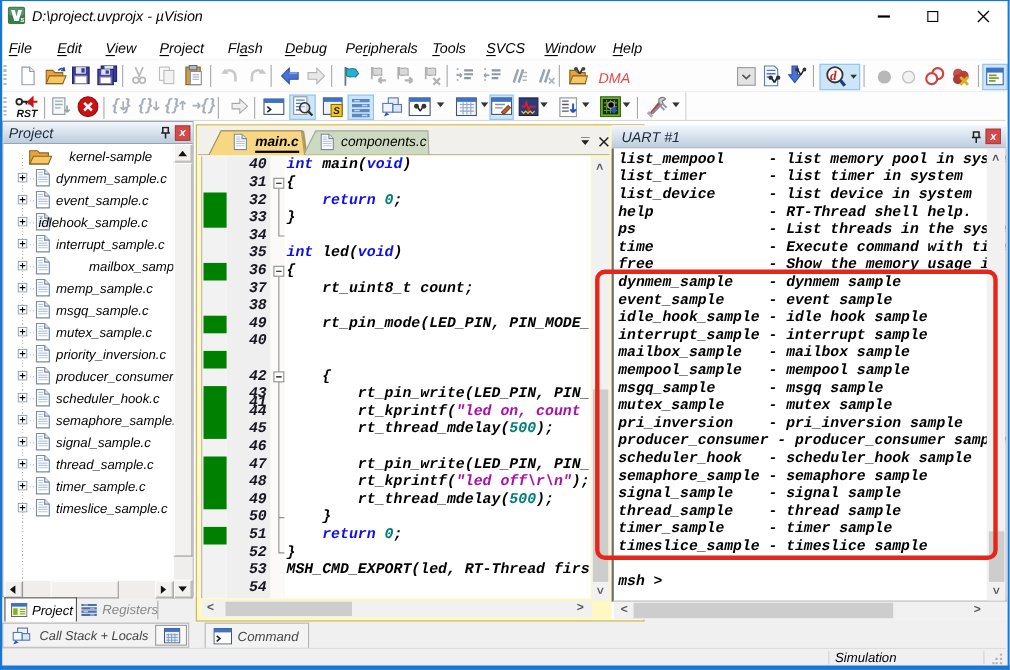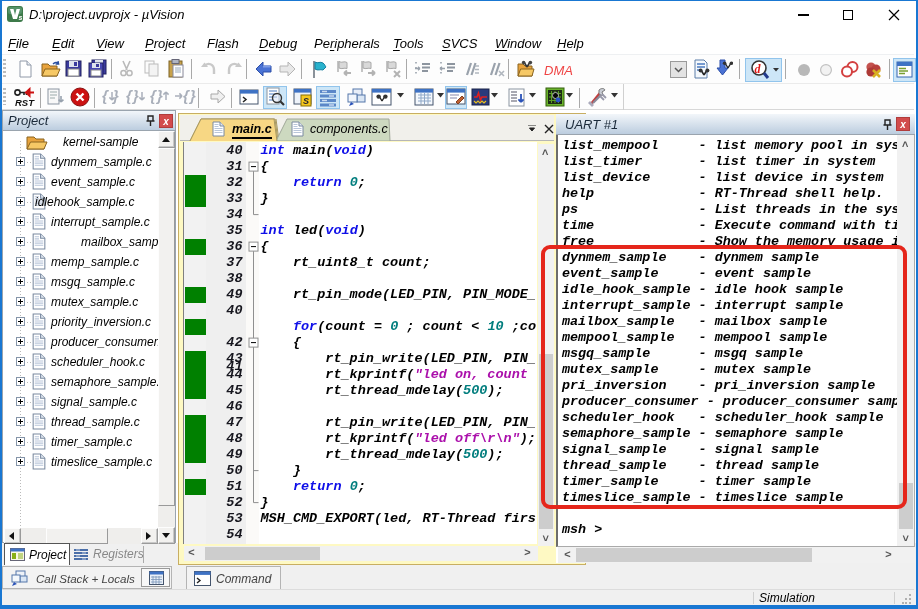--- a/index.html
+++ b/index.html
@@ -658,21 +658,20 @@
        <div class="cl" style="top:80.6px;"><span class="kw">int</span> led(<span class="kw">void</span>)</div>
        <div class="ln" style="top:96.6px;">36</div>
        <div class="cl" style="top:96.6px;">{</div>
        <div class="ln" style="top:112.6px;">37</div>
        <div class="cl" style="top:112.6px;">    rt_uint8_t count;</div>
        <div class="ln" style="top:128.6px;">38</div>
        <div class="ln" style="top:144.6px;">49</div>
        <div class="cl" style="top:144.6px;">    rt_pin_mode(LED_PIN, PIN_MODE_</div>
        <div class="ln" style="top:160.6px;">40</div>
        <div class="ln" style="top:176.6px;margin-top:40px;">41</div>
-       <div class="cl" style="top:176.6px;">    <span class="kw">for</span>(count = <span class="num">0</span> ; count &lt; <span class="num">10</span> ;co</div>
        <div class="ln" style="top:192.6px;">42</div>
        <div class="cl" style="top:192.6px;">    {</div>
        <div class="ln" style="top:208.6px;">43</div>
        <div class="cl" style="top:208.6px;">        rt_pin_write(LED_PIN, PIN_</div>
        <div class="ln" style="top:224.6px;">44</div>
        <div class="cl" style="top:224.6px;">        rt_kprintf(<span class="str">"led on, count </span></div>
        <div class="ln" style="top:240.6px;">45</div>
        <div class="cl" style="top:240.6px;">        rt_thread_mdelay(<span class="num">500</span>);</div>
        <div class="ln" style="top:256.6px;">46</div>
        <div class="ln" style="top:272.6px;">47</div>

